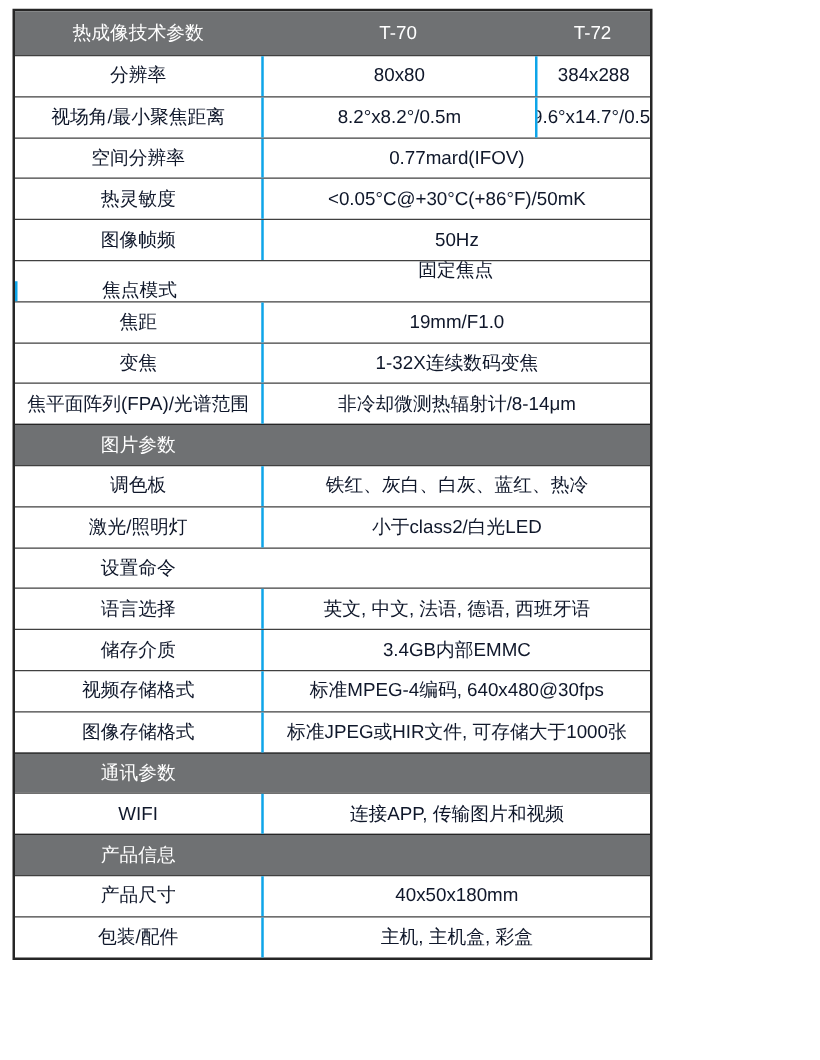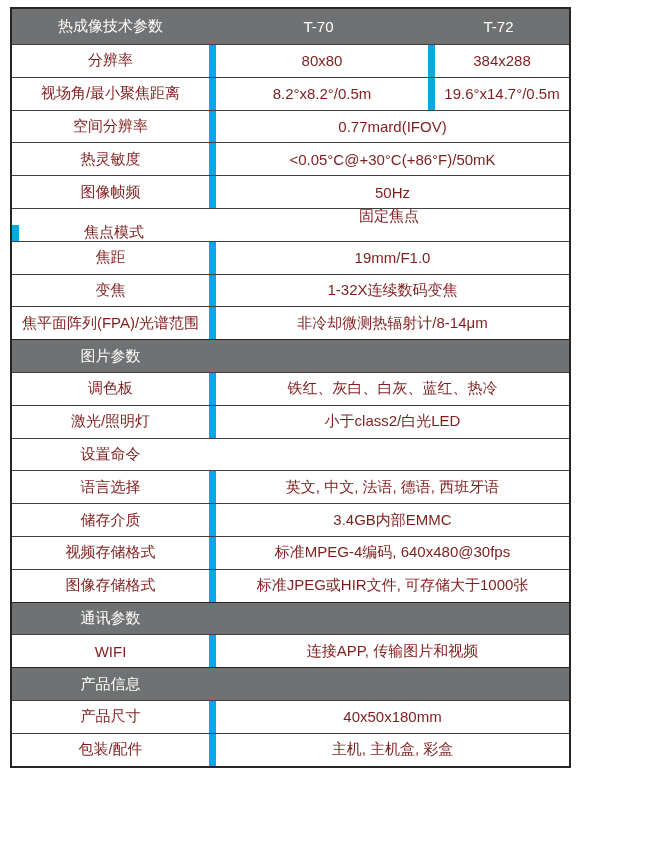--- a/index.html
+++ b/index.html
@@ -2,35 +2,35 @@
 <html><head>
 <meta charset="utf-8">
 <style>
   html,body{margin:0;padding:0;}
   body{
     width:656px;height:848px;background:#ffffff;
     font-family:"Liberation Sans","DejaVu Sans",sans-serif;
     position:relative;overflow:hidden;
   }
   .spec-table{
-    position:absolute;left:10px;top:7px;width:561px;
+    position:absolute;left:10px;top:7px;width:512px;
     border:2px solid #262626;background:#ffffff;box-sizing:border-box;
   }
   .row{
     display:grid;grid-template-columns:197px 219px 1fr;
     height:32.8px;border-top:1px solid #404040;box-sizing:border-box;
   }
   .row:first-child{border-top:none;height:35px;}
   .cell{
     display:flex;align-items:center;justify-content:center;
-    font-size:15px;color:#7f1d1d;font-weight:500;
+    font-size:15px;color:#0f172a;font-weight:500;
     white-space:nowrap;padding:0 3px;box-sizing:border-box;
     overflow:hidden;
   }
-  .cell + .cell{border-left:7px solid #0ea5e9;}
+  .cell + .cell{border-left:2px solid #0ea5e9;}
   .span2{grid-column:2 / 4;}
   .bar{background:#6f7173;border-top:1px solid #262626;}
   .bar .cell{color:#ffffff;border-left:none;}
   .section-row{grid-template-columns:197px 1fr;text-align:center;}
   .section-row .cell{border-left:none;}
 </style>
 </head>
 <body>
 
 <div class="spec-table">

